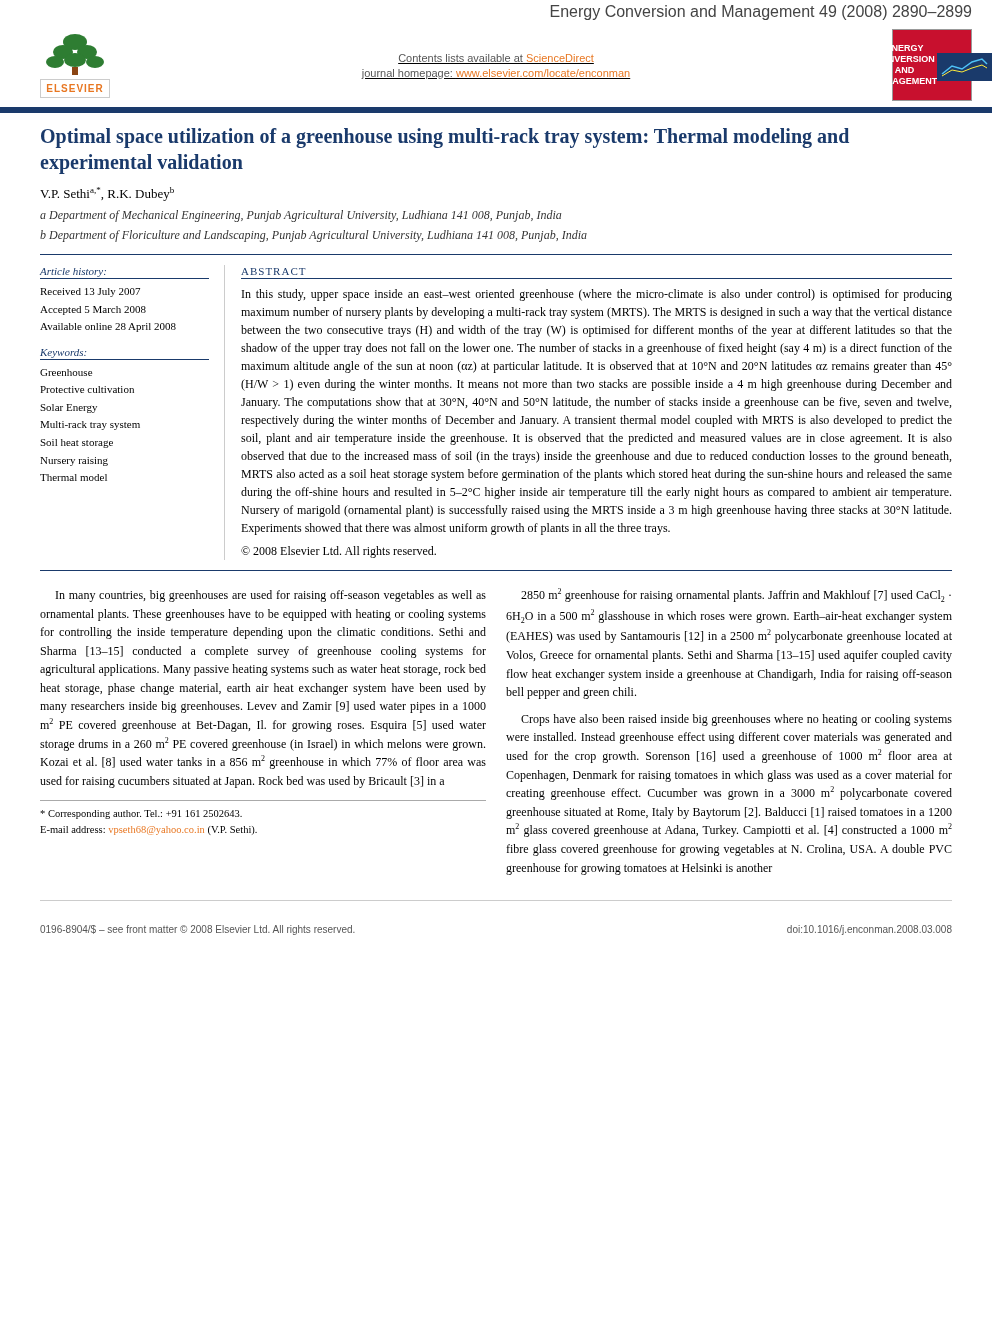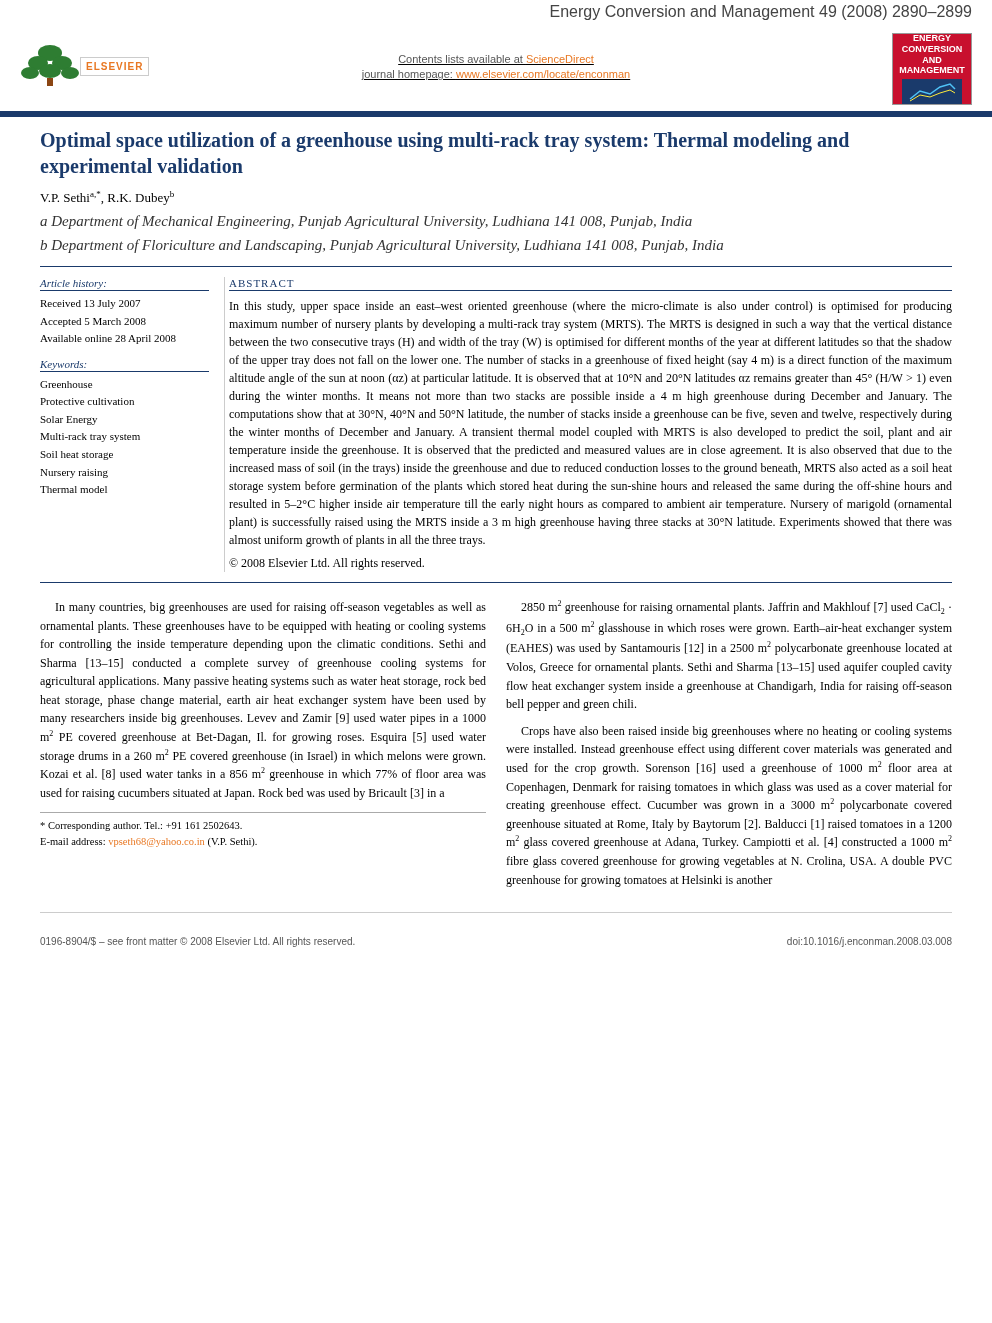--- a/index.html
+++ b/index.html
@@ -70,37 +70,37 @@
     .authors {
       font-size: 13px;
       margin-bottom: 5px;
     }
     .authors sup {
       font-size: 9px;
     }
 
     
     .affiliations {
-      font-size: 15px;
+      font-size: 12px;
       font-style: italic;
       color: #333;
       margin-bottom: 3px;
       line-height: 1.4;
     }
 
     .section-divider {
       height: 1px;
       background: #1a3a6b;
       margin: 10px 0;
     }
 
     
     .article-body {
       display: flex;
-      gap: 4px;
+      gap: 16px;
       margin-top: 8px;
     }
 
     .article-info {
       width: 185px;
       flex-shrink: 0;
       font-size: 11px;
       border-right: 1px solid #ccc;
       padding-right: 15px;
     }
@@ -213,21 +213,21 @@
 </head>
 <body>
 
 <div style="text-align:right; font-size:16px; color:#444; font-family:Arial,sans-serif; padding:3px 20px 0 0; background:#fff;">
   <span>Energy Conversion and Management 49 (2008) 2890–2899</span>
 </div>
 
 <div class="journal-header">
   <div class="journal-header-left">
 
-    <div style="display:flex; align-items:center;">
+    <div style="display:flex; flex-direction:column; align-items:center;">
       <div style="width:60px; height:45px; position:relative; margin-bottom:2px;">
         
         <svg width="60" height="45" viewBox="0 0 60 45">
           <ellipse cx="30" cy="10" rx="12" ry="8" fill="#2e7d32"></ellipse>
           <ellipse cx="18" cy="20" rx="10" ry="7" fill="#2e7d32"></ellipse>
           <ellipse cx="42" cy="20" rx="10" ry="7" fill="#2e7d32"></ellipse>
           <ellipse cx="10" cy="30" rx="9" ry="6" fill="#2e7d32"></ellipse>
           <ellipse cx="30" cy="28" rx="11" ry="7" fill="#2e7d32"></ellipse>
           <ellipse cx="50" cy="30" rx="9" ry="6" fill="#2e7d32"></ellipse>
           <rect x="27" y="35" width="6" height="8" fill="#8b4513"></rect>
@@ -243,21 +243,21 @@
       <span>Contents lists available at </span>
       <span style="color:#e87722;">ScienceDirect</span>
     </div>
     <div style="font-size:11px; color:#555; font-family:Arial,sans-serif; margin-top:3px;">
       <span>journal homepage: </span>
       <span style="color:#e87722;">www.elsevier.com/locate/enconman</span>
     </div>
   </div>
   <div class="journal-header-right">
     
-    <div style="width:80px; height:72px; background:#c8102e; display:inline-flex; flex-direction:column; align-items:center; justify-content:center; font-size:7px; color:#fff; font-family:Arial,sans-serif; font-weight:bold; text-align:center; padding:3px; position:relative; border:1px solid #999;">
+    <div style="width:80px; height:72px; background:#c8102e; display:inline-flex; align-items:center; justify-content:center; font-size:7px; color:#fff; font-family:Arial,sans-serif; font-weight:bold; text-align:center; padding:3px; position:relative; border:1px solid #999;">
       <div style="font-size:9px; font-weight:bold; line-height:1.2; text-transform:uppercase;">ENERGY<br>Conversion<br>and Management</div>
       <div style="width:60px; height:28px; background:#1a3a6b; margin-top:3px; display:flex; align-items:center; justify-content:center;">
         <svg width="55" height="25" viewBox="0 0 55 25">
           <polyline points="5,20 15,12 25,15 35,8 45,5 50,10" stroke="#4fc3f7" stroke-width="1.5" fill="none"></polyline>
           <polyline points="5,22 15,16 25,18 35,14 45,11 50,14" stroke="#ffeb3b" stroke-width="1" fill="none"></polyline>
         </svg>
       </div>
     </div>
   </div>
 </div>

